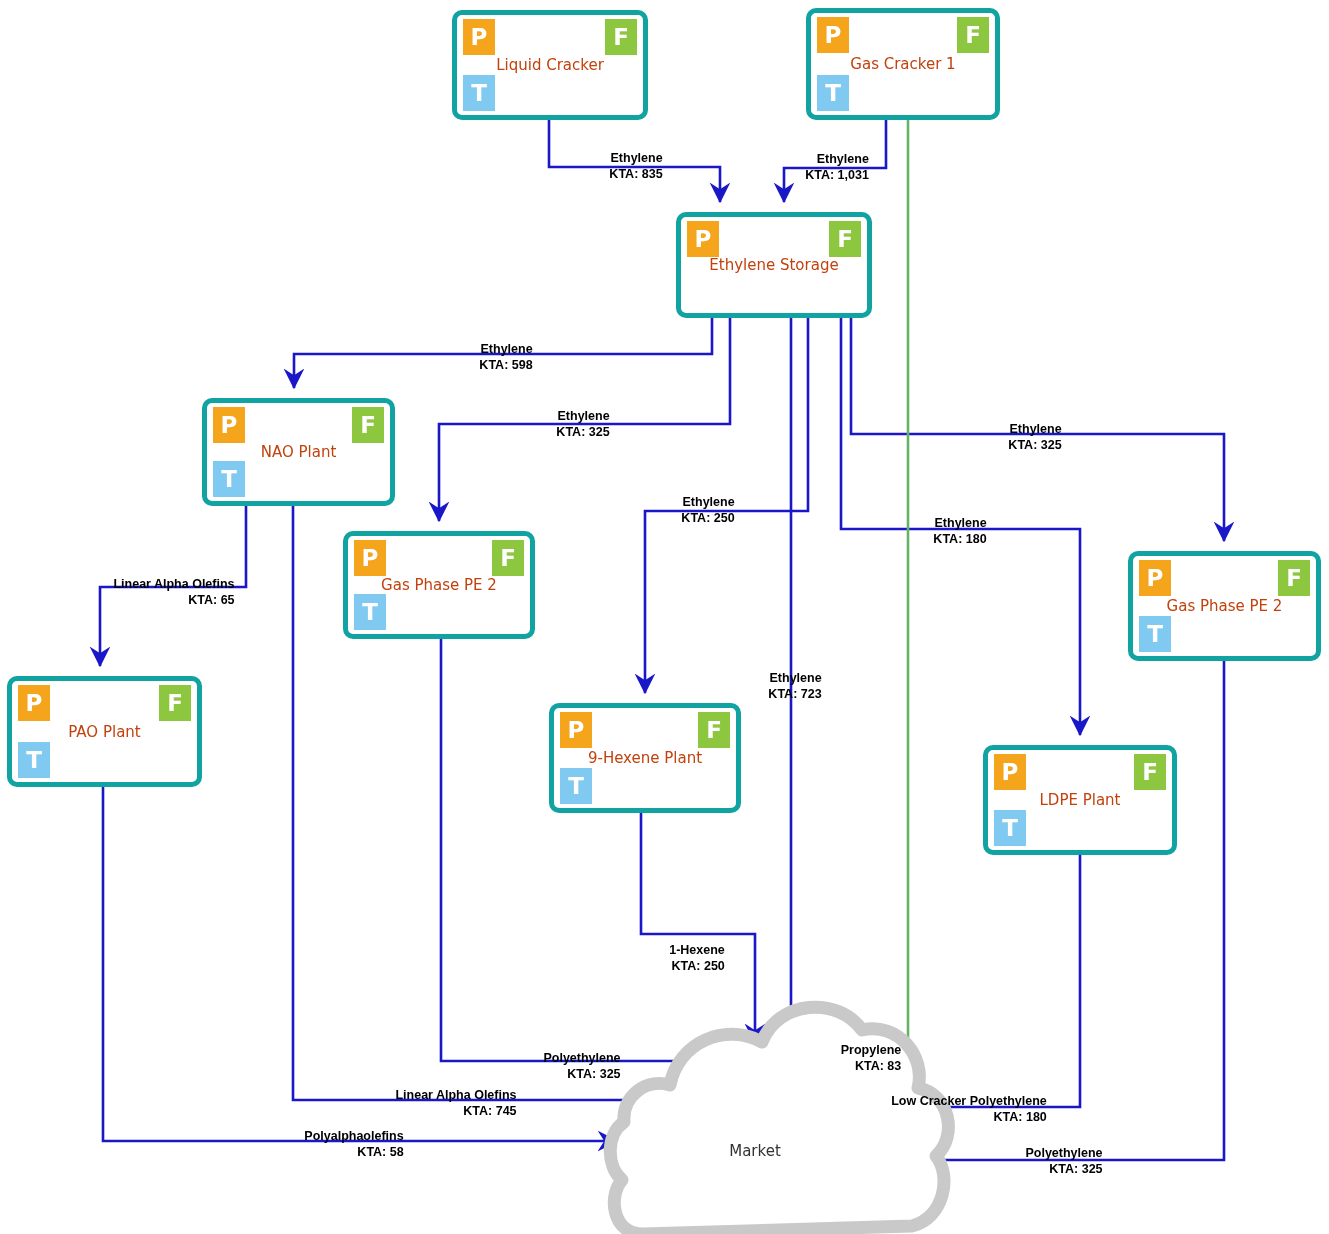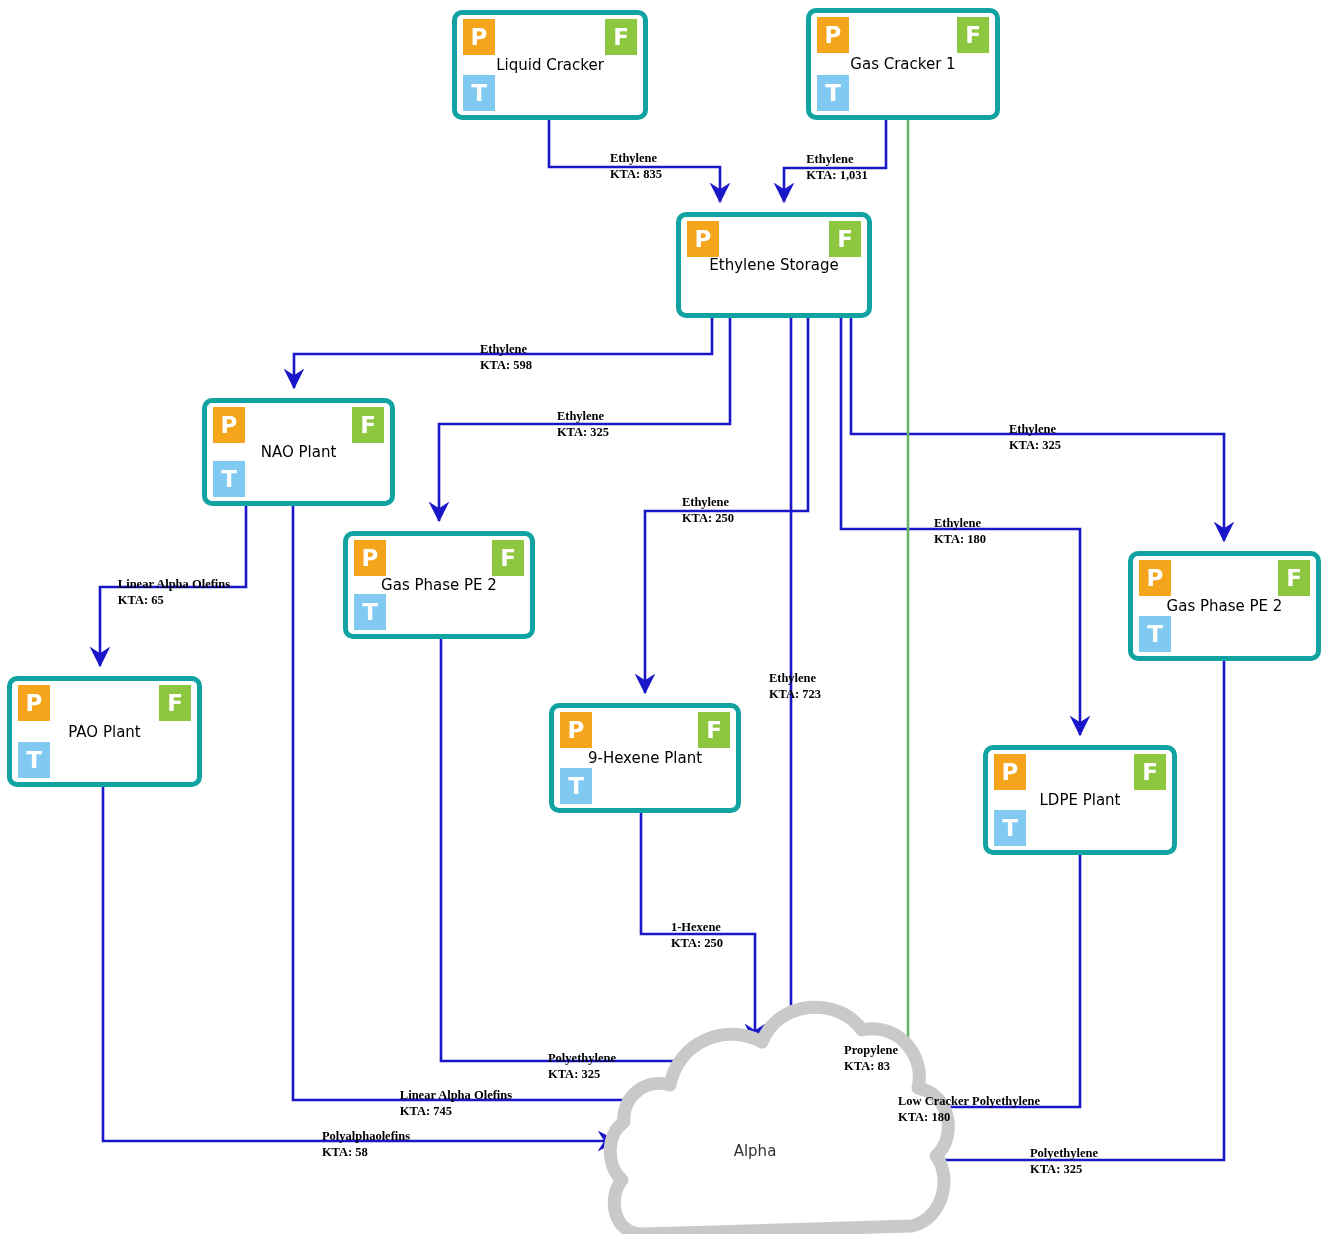--- a/index.html
+++ b/index.html
@@ -8,24 +8,24 @@
   svg{position:absolute;left:0;top:0;width:1329px;height:1234px;}
   .nodebox{position:absolute;box-sizing:border-box;background:#ffffff;
            border:5px solid #11a2a2;border-radius:10px;}
   .badge{position:absolute;width:32px;height:36px;display:flex;align-items:center;
          justify-content:center;color:#ffffff;font-size:23px;font-weight:700;
          font-family:"DejaVu Sans","Liberation Sans",sans-serif;line-height:1;}
   .b-p{background:#f5a51b;left:6px;top:4px;}
   .b-f{background:#8dc63f;right:6px;top:4px;}
   .b-t{background:#80c9f0;left:6px;bottom:4px;}
   .nodelabel{position:absolute;left:0;right:0;top:50%;transform:translateY(-50%);
-             text-align:center;font-size:15px;color:#000000;}
-  .elabel{position:absolute;text-align:left;font-size:12.5px;font-weight:700;
+             text-align:center;font-size:15px;color:#c2410c;}
+  .elabel{position:absolute;text-align:right;font-size:12.5px;font-weight:700;
           color:#000;line-height:1.28;white-space:nowrap;
-          font-family:Liberation Serif, serif;}
+          font-family:Liberation Sans, sans-serif;}
   .elabel span{display:block;}
   .cloudlabel{position:absolute;font-size:15px;color:#333;text-align:center;}
 </style>
 </head>
 <body>
 
 <div id="stage">
 
   <svg viewBox="0 0 1329 1234">
     <defs>
@@ -143,21 +143,21 @@
     <div class="nodelabel">9-Hexene Plant</div>
   </div>
 
   <div class="nodebox" style="left:983px;top:745px;width:194px;height:110px;">
     <div class="badge b-p">P</div>
     <div class="badge b-f">F</div>
     <div class="badge b-t">T</div>
     <div class="nodelabel">LDPE Plant</div>
   </div>
 
-  <div class="cloudlabel" style="left:700px;top:1142px;width:110px;">Alpha</div>
+  <div class="cloudlabel" style="left:700px;top:1142px;width:110px;">Market</div>
 
   <div class="elabel" style="left:636px;top:150px;transform:translateX(-50%);">
     <span>Ethylene</span>
     <span>KTA: 835</span>
   </div>
   <div class="elabel" style="left:837px;top:151px;transform:translateX(-50%);">
     <span>Ethylene</span>
     <span>KTA: 1,031</span>
   </div>
   <div class="elabel" style="left:506px;top:341px;transform:translateX(-50%);">
@@ -181,41 +181,41 @@
     <span>KTA: 180</span>
   </div>
   <div class="elabel" style="left:174px;top:576px;transform:translateX(-50%);">
     <span>Linear Alpha Olefins</span>
     <span>KTA: 65</span>
   </div>
   <div class="elabel" style="left:795px;top:670px;transform:translateX(-50%);">
     <span>Ethylene</span>
     <span>KTA: 723</span>
   </div>
-  <div class="elabel" style="left:697px;top:919px;transform:translateX(-50%);">
+  <div class="elabel" style="left:697px;top:942px;transform:translateX(-50%);">
     <span>1-Hexene</span>
     <span>KTA: 250</span>
   </div>
   <div class="elabel" style="left:582px;top:1050px;transform:translateX(-50%);">
     <span>Polyethylene</span>
     <span>KTA: 325</span>
   </div>
   <div class="elabel" style="left:871px;top:1042px;transform:translateX(-50%);">
     <span>Propylene</span>
     <span>KTA: 83</span>
   </div>
   <div class="elabel" style="left:456px;top:1087px;transform:translateX(-50%);">
     <span>Linear Alpha Olefins</span>
     <span>KTA: 745</span>
   </div>
   <div class="elabel" style="left:969px;top:1093px;transform:translateX(-50%);">
     <span>Low Cracker Polyethylene</span>
     <span>KTA: 180</span>
   </div>
-  <div class="elabel" style="left:366px;top:1128px;transform:translateX(-50%);">
+  <div class="elabel" style="left:354px;top:1128px;transform:translateX(-50%);">
     <span>Polyalphaolefins</span>
     <span>KTA: 58</span>
   </div>
   <div class="elabel" style="left:1064px;top:1145px;transform:translateX(-50%);">
     <span>Polyethylene</span>
     <span>KTA: 325</span>
   </div>
 
 </div>
 

